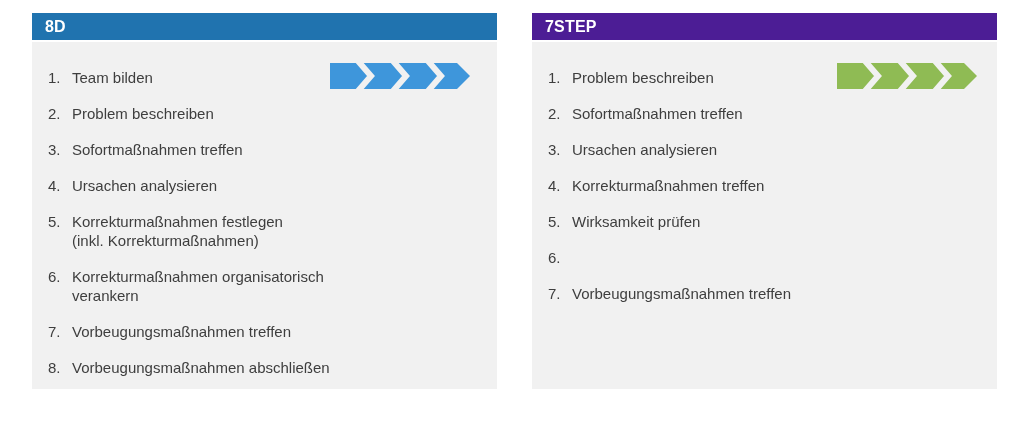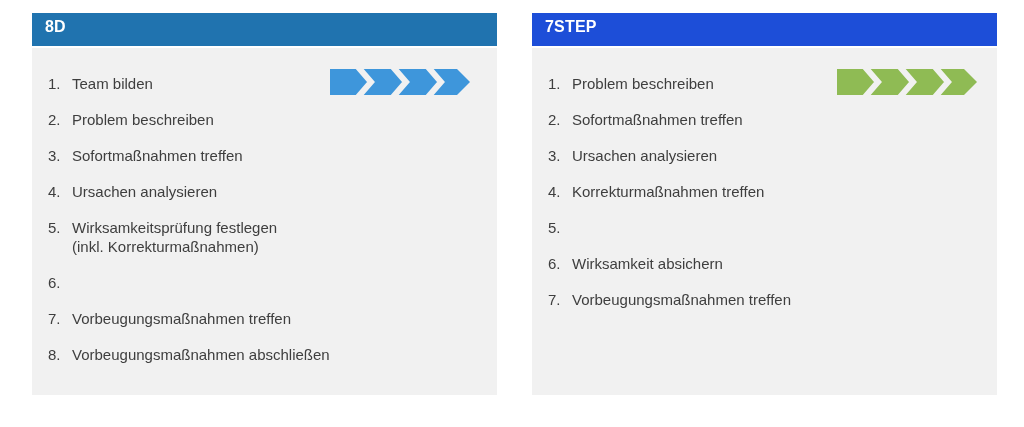--- a/index.html
+++ b/index.html
@@ -4,21 +4,21 @@
 <style>
   html,body{margin:0;padding:0;}
   body{
     width:1024px;height:427px;background:#ffffff;position:relative;overflow:hidden;
     font-family:"Liberation Sans","DejaVu Sans",sans-serif;
   }
   .panel{position:absolute;top:13px;width:465px;}
   .panel-left{left:32px;}
   .panel-right{left:532px;}
   .hdr{
-    height:33px;line-height:27px;padding-left:13px;
+    height:27px;line-height:27px;padding-left:13px;
     color:#ffffff;font-size:16px;font-weight:bold;letter-spacing:0.2px;
   }
   .body{
     position:relative;margin-top:2px;height:347px;box-sizing:border-box;
     padding:26px 16px 0 16px;background:#f1f1f1;
   }
   .item{display:flex;margin-bottom:17px;color:#3e3e3e;font-size:15px;line-height:19px;}
   .item .num{width:24px;flex-shrink:0;}
   .arrow{position:absolute;top:21px;width:140px;height:26px;}
   .arrow-left{right:27px;}
@@ -53,26 +53,30 @@
         </div>
         <div class="item">
           <span class="num">4.</span>
           <div class="txt">
             <div>Ursachen analysieren</div>
           </div>
         </div>
         <div class="item">
           <span class="num">5.</span>
           <div class="txt">
-            <div>Wirksamkeitsprüfung festlegen</div>
+            <div>Korrekturmaßnahmen festlegen</div>
             <div>(inkl. Korrekturmaßnahmen)</div>
           </div>
         </div>
         <div class="item">
           <span class="num">6.</span>
+          <div class="txt">
+            <div>Korrekturmaßnahmen organisatorisch</div>
+            <div>verankern</div>
+          </div>
         </div>
         <div class="item">
           <span class="num">7.</span>
           <div class="txt">
             <div>Vorbeugungsmaßnahmen treffen</div>
           </div>
         </div>
         <div class="item">
           <span class="num">8.</span>
           <div class="txt">
@@ -83,21 +87,21 @@
     <svg class="arrow arrow-left" viewBox="0 0 140 26">
       <polygon class="arrow-shape" points="0,0 127,0 140,13 127,26 0,26" fill="#3e96db"></polygon>
       <polyline points="28,-2 41,13 28,28" fill="none" stroke="#f1f1f1" stroke-width="6"></polyline>
       <polyline points="63,-2 76,13 63,28" fill="none" stroke="#f1f1f1" stroke-width="6"></polyline>
       <polyline points="98,-2 111,13 98,28" fill="none" stroke="#f1f1f1" stroke-width="6"></polyline>
     </svg>
   </div>
 </div>
 
 <div class="panel panel-right">
-  <div class="hdr" style="background: #1d4ed8;">
+  <div class="hdr" style="background: #4c1d95;">
     <span>7STEP</span>
   </div>
   <div class="body" style="background: rgb(241, 241, 241);">
     <div>
         <div class="item">
           <span class="num">1.</span>
           <div class="txt">
             <div>Problem beschreiben</div>
           </div>
         </div>
@@ -114,26 +118,26 @@
           </div>
         </div>
         <div class="item">
           <span class="num">4.</span>
           <div class="txt">
             <div>Korrekturmaßnahmen treffen</div>
           </div>
         </div>
         <div class="item">
           <span class="num">5.</span>
+          <div class="txt">
+            <div>Wirksamkeit prüfen</div>
+          </div>
         </div>
         <div class="item">
           <span class="num">6.</span>
-          <div class="txt">
-            <div>Wirksamkeit absichern</div>
-          </div>
         </div>
         <div class="item">
           <span class="num">7.</span>
           <div class="txt">
             <div>Vorbeugungsmaßnahmen treffen</div>
           </div>
         </div>
       </div>
     <svg class="arrow arrow-right" viewBox="0 0 140 26">
       <polygon class="arrow-shape" points="0,0 127,0 140,13 127,26 0,26" fill="#8fbb54"></polygon>

